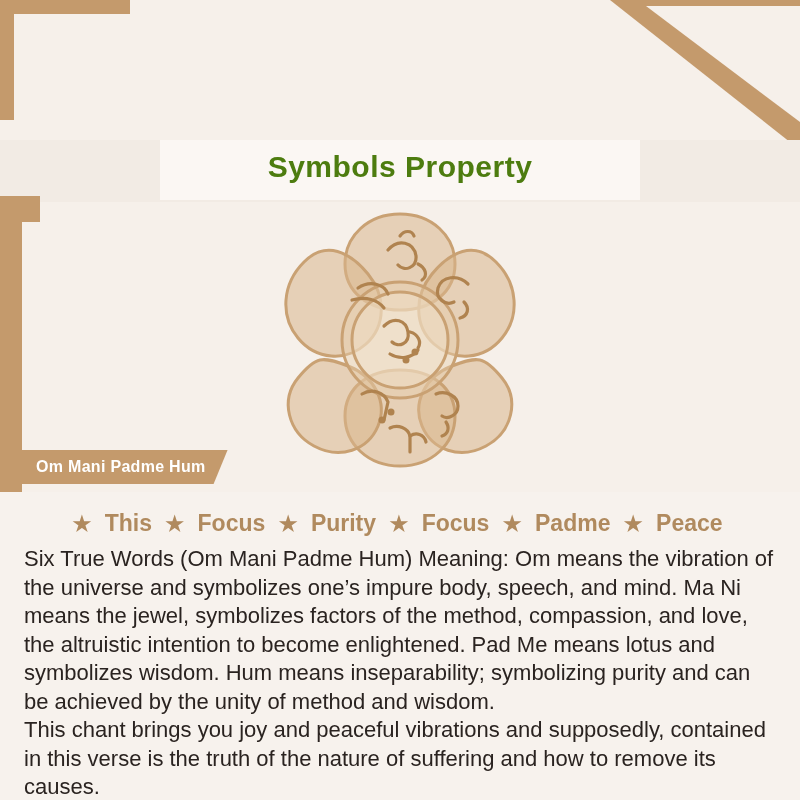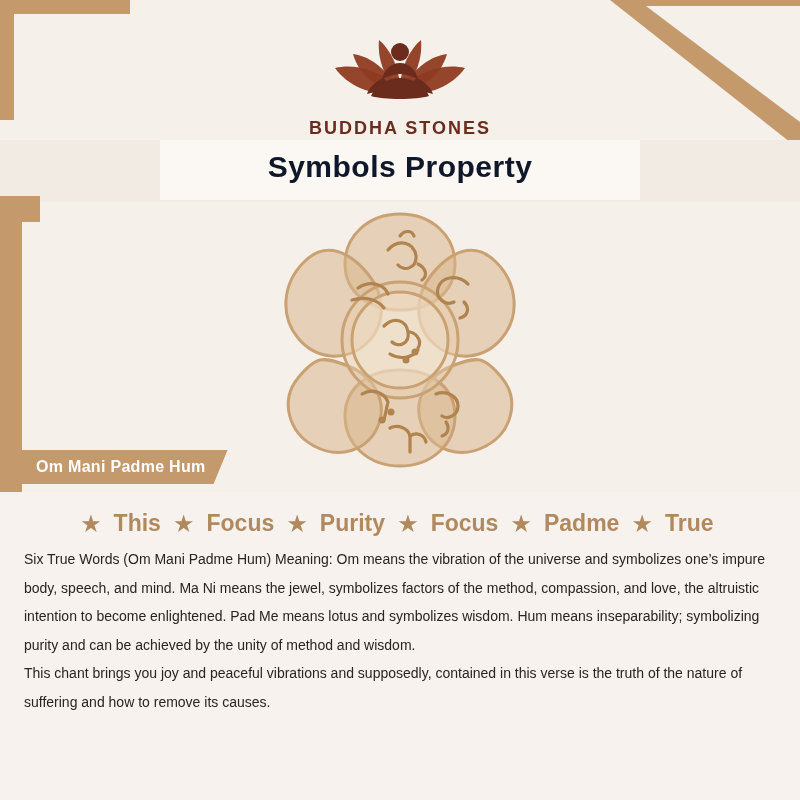--- a/index.html
+++ b/index.html
@@ -94,21 +94,21 @@
   }
 
   
   .doc-title {
     position: absolute;
     left: 0; top: 150px;
     width: 800px;
     text-align: center;
     font-size: 30px;
     font-weight: bold;
-    color: #0f172a;
+    color: #4d7c0f;
     letter-spacing: 0.5px;
   }
 
   
   .mandala-wrap {
     position: absolute;
     left: 250px; top: 206px;
     width: 300px; height: 268px;
   }
 
@@ -150,21 +150,21 @@
     padding: 0 1px;
   }
   .kw-word {
     padding: 0 6px;
   }
 
   .body-text {
     position: absolute;
     left: 24px; top: 545px;
     width: 752px;
-    font-size: 14px;
+    font-size: 22px;
     line-height: 28.5px;
     color: #2a2320;
     font-family: "Liberation Sans", sans-serif;
   }
   .body-text p {
     margin: 0;
   }
 </style>
 </head>
 <body>
@@ -172,46 +172,20 @@
 <div class="page">
 
   <div class="corner-tl"></div>
   <div class="corner-tl2"></div>
   <div class="corner-tr-wedge"></div>
   <div class="corner-tr-inner"></div>
 
   <div class="header-strip"></div>
   <div class="title-plate"></div>
 
-  <div class="logo-wrap">
-    <svg class="logo-figure" width="190" height="100" viewBox="0 0 190 100">
-      <g fill="#8e3b22">
-
-        <path d="M95 78 C70 80 44 72 30 52 C46 48 66 52 80 62 Z" opacity="0.95"></path>
-        <path d="M95 78 C74 74 54 60 48 38 C64 40 80 52 89 68 Z" opacity="0.95"></path>
-        <path d="M95 78 C82 66 72 46 74 24 C86 34 94 52 95 70 Z" opacity="0.95"></path>
-
-        <path d="M95 78 C120 80 146 72 160 52 C144 48 124 52 110 62 Z" opacity="0.95"></path>
-        <path d="M95 78 C116 74 136 60 142 38 C126 40 110 52 101 68 Z" opacity="0.95"></path>
-        <path d="M95 78 C108 66 118 46 116 24 C104 34 96 52 95 70 Z" opacity="0.95"></path>
-      </g>
-      <g fill="#6b2b1d">
-
-        <circle cx="95" cy="36" r="9"></circle>
-
-        <path d="M95 47 C86 47 79 54 77 63 C83 60 90 58 95 58 C100 58 107 60 113 63 C111 54 104 47 95 47 Z"></path>
-
-        <path d="M78 62 C70 66 64 72 62 78 C70 76 78 74 85 74 L85 68 Z"></path>
-        <path d="M112 62 C120 66 126 72 128 78 C120 76 112 74 105 74 L105 68 Z"></path>
-
-        <path d="M95 62 C82 62 70 70 66 80 C78 84 112 84 124 80 C120 70 108 62 95 62 Z"></path>
-      </g>
-    </svg>
-    <div class="brand-name">BUDDHA STONES</div>
-  </div>
 
   <div class="doc-title">Symbols Property</div>
 
   <div class="left-notch"></div>
   <div class="left-band"></div>
 
   <div class="mandala-wrap">
     <svg width="300" height="268" viewBox="0 0 300 268">
       <g fill="none" stroke="#c9a173" stroke-width="3">
 
@@ -273,21 +247,21 @@
     <span class="kw-word">This</span>
     <span class="kw-star">★</span>
     <span class="kw-word">Focus</span>
     <span class="kw-star">★</span>
     <span class="kw-word">Purity</span>
     <span class="kw-star">★</span>
     <span class="kw-word">Focus</span>
     <span class="kw-star">★</span>
     <span class="kw-word">Padme</span>
     <span class="kw-star">★</span>
-    <span class="kw-word">True</span>
+    <span class="kw-word">Peace</span>
   </div>
 
   <div class="body-text">
     <p>Six True Words (Om Mani Padme Hum) Meaning: Om means the vibration of the universe and symbolizes one’s impure body, speech, and mind. Ma Ni means the jewel, symbolizes factors of the method, compassion, and love, the altruistic intention to become enlightened. Pad Me means lotus and symbolizes wisdom. Hum means inseparability; symbolizing purity and can be achieved by the unity of method and wisdom.</p>
     <p>This chant brings you joy and peaceful vibrations and supposedly, contained in this verse is the truth of the nature of suffering and how to remove its causes.</p>
   </div>
 
 </div>
 
 </body></html>

